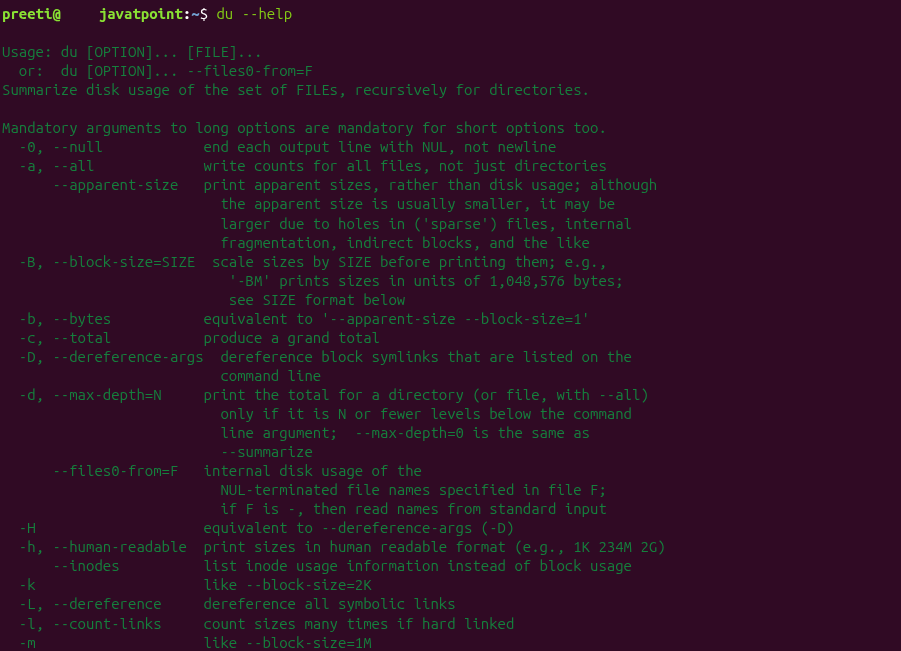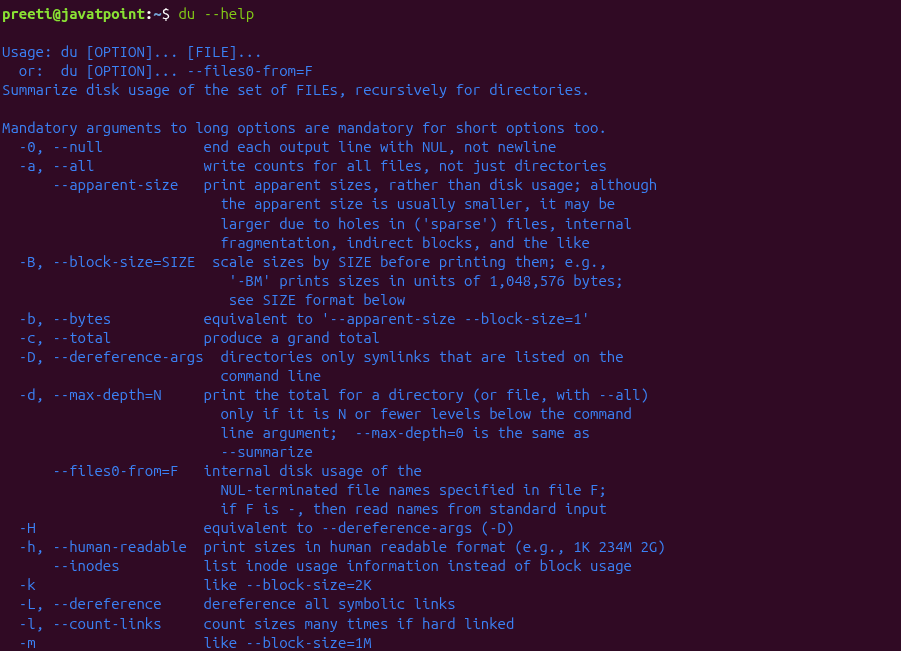--- a/index.html
+++ b/index.html
@@ -13,27 +13,27 @@
       width: 901px;
       height: 651px;
       overflow: hidden;
     }
     pre {
       font-family: inherit;
       white-space: pre;
       margin: 0;
     }
     .user { color: #8ae234; font-weight: bold; text-align: center; }
-    .host { color: #8ae234; font-weight: bold; }
+    .host { color: #8ae234; font-weight: bold; padding-left: 38px; }
     .at { color: #8ae234; font-weight: bold; }
     .colon { color: #ffffff; font-weight: bold; }
     .path { color: #729fcf; font-weight: bold; }
     .dollar { color: #ffffff; }
     .cmd { color: #84cc16; }
-    .out { color: #3b82f6; }
+    .out { color: #15803d; }
     .prompt-line { display: block; }
   </style>
 </head>
 <body>
 
 <pre><span class="prompt-line"><span class="user">preeti</span><span class="at">@</span><span class="host">javatpoint</span><span class="colon">:</span><span class="path">~</span><span class="dollar">$ </span><span class="cmd">du --help</span></span>
 <span class="out">Usage: du [OPTION]... [FILE]...</span>
 <span class="out">  or:  du [OPTION]... --files0-from=F</span>
 <span class="out">Summarize disk usage of the set of FILEs, recursively for directories.</span>
 <span class="out"></span>
@@ -42,21 +42,21 @@
 <span class="out">  -a, --all             write counts for all files, not just directories</span>
 <span class="out">      --apparent-size   print apparent sizes, rather than disk usage; although</span>
 <span class="out">                          the apparent size is usually smaller, it may be</span>
 <span class="out">                          larger due to holes in ('sparse') files, internal</span>
 <span class="out">                          fragmentation, indirect blocks, and the like</span>
 <span class="out">  -B, --block-size=SIZE  scale sizes by SIZE before printing them; e.g.,</span>
 <span class="out">                           '-BM' prints sizes in units of 1,048,576 bytes;</span>
 <span class="out">                           see SIZE format below</span>
 <span class="out">  -b, --bytes           equivalent to '--apparent-size --block-size=1'</span>
 <span class="out">  -c, --total           produce a grand total</span>
-<span class="out">  -D, --dereference-args  directories only symlinks that are listed on the</span>
+<span class="out">  -D, --dereference-args  dereference block symlinks that are listed on the</span>
 <span class="out">                          command line</span>
 <span class="out">  -d, --max-depth=N     print the total for a directory (or file, with --all)</span>
 <span class="out">                          only if it is N or fewer levels below the command</span>
 <span class="out">                          line argument;  --max-depth=0 is the same as</span>
 <span class="out">                          --summarize</span>
 <span class="out">      --files0-from=F   internal disk usage of the</span>
 <span class="out">                          NUL-terminated file names specified in file F;</span>
 <span class="out">                          if F is -, then read names from standard input</span>
 <span class="out">  -H                    equivalent to --dereference-args (-D)</span>
 <span class="out">  -h, --human-readable  print sizes in human readable format (e.g., 1K 234M 2G)</span>

